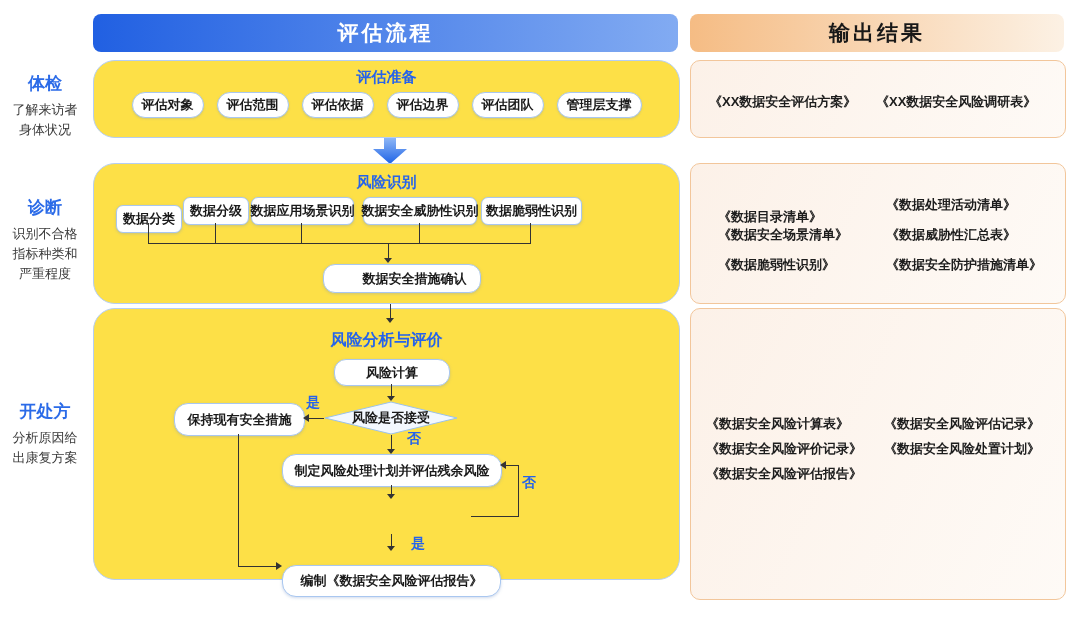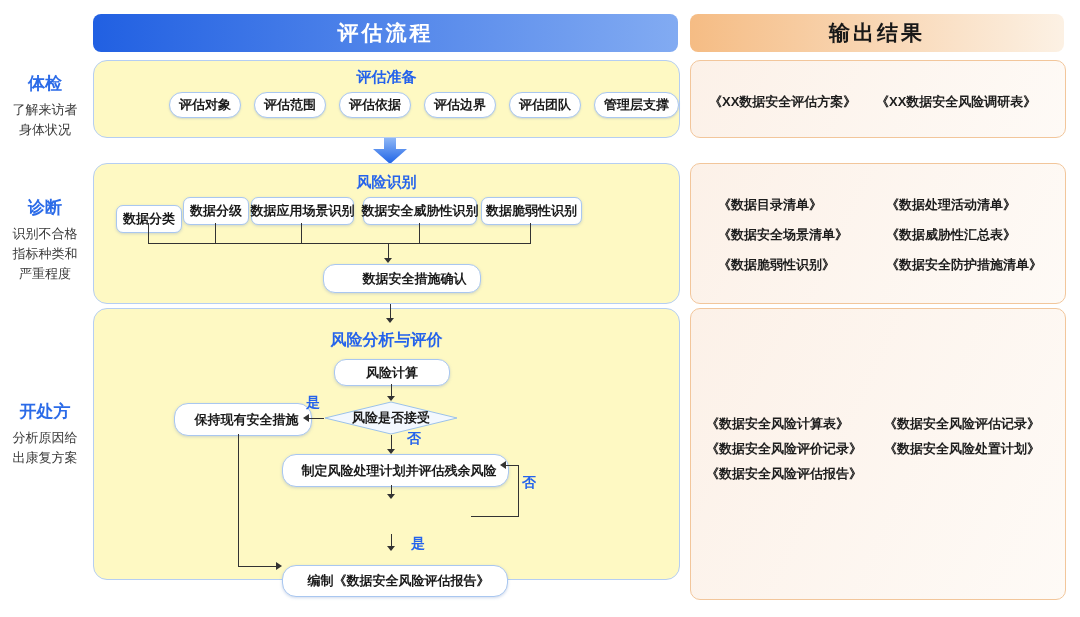--- a/index.html
+++ b/index.html
@@ -7,42 +7,42 @@
             font-family:"Liberation Sans","DejaVu Sans",sans-serif; }
 
   
   .header-bar { position:absolute; top:14px; height:38px; border-radius:8px;
                 display:flex; align-items:center; justify-content:center;
                 font-size:21px; font-weight:bold; letter-spacing:3px; }
   .header-process { left:93px; width:585px; background:linear-gradient(90deg,#2160E2,#82ABF2); color:#fff; }
   .header-output  { left:690px; width:374px; background:linear-gradient(90deg,#F5BC84,#FCF1E4); color:#181818; }
 
   
-  .proc-section { position:absolute; left:93px; width:585px; background:#fef9c3;
-                  border:1px solid #B5CEF3; border-radius:14px; }
+  .proc-section { position:absolute; left:93px; width:585px; background:#fde047;
+                  border:1px solid #B5CEF3; border-radius:22px; }
   .out-section  { position:absolute; left:690px; width:374px;
                   background:linear-gradient(115deg,#FCF1E8,#FEFAF6);
                   border:1px solid #F2C69B; border-radius:10px; }
   .sec1 { top:60px;  height:76px; }
   .sec2 { top:163px; height:139px; }
   .sec3 { top:308px; height:270px; }
   .out1 { top:60px;  height:76px; }
   .out2 { top:163px; height:139px; }
   .out3 { top:308px; height:290px; }
 
   .sec-title { position:absolute; left:0; width:100%; text-align:center;
                font-weight:bold; color:#2563EB; }
 
   
   .wbox { position:absolute; background:#fff; border:1px solid #A9C7F0; border-radius:7px;
           box-shadow:0 1px 3px rgba(120,150,200,.35); font-size:13px; font-weight:bold; color:#1a1a1a;
           display:flex; align-items:center; justify-content:center; white-space:nowrap; }
-  .r12 { border-radius:12px; } .r14 { border-radius:14px;padding-left:7px; }
+  .r12 { border-radius:12px; } .r14 { border-radius:14px; }
   .pill-row { position:absolute; top:31px; left:0; width:100%; display:flex;
-              justify-content:flex-end; gap:13px; }
+              justify-content:center; gap:13px; }
   .pill { height:24px; padding:0 9px; border-radius:13px; background:#fff; border:1px solid #A9C7F0;
           box-shadow:0 1px 2px rgba(120,150,200,.3); font-size:13px; font-weight:bold; color:#1a1a1a;
           display:inline-flex; align-items:center; white-space:nowrap; }
 
   
   .line { position:absolute; background:#333; }
   .v { width:1px; } .h { height:1px; }
   .arr { position:absolute; width:0; height:0; border:solid transparent; }
   .arr-down  { border-width:5px 4px 0 4px; border-top-color:#333; }
   .arr-left  { border-width:4px 6px 4px 0; border-right-color:#333; }
@@ -182,21 +182,21 @@
     <div class="line h" style="left:144px; top:257px; width:38px;"></div>
     <div class="arr arr-right" style="left:182px; top:253px;"></div>
   </div>
 
   <div class="out-section out1">
     <span class="doc" style="left:18px;  top:32px;">《XX数据安全评估方案》</span>
     <span class="doc" style="left:185px; top:32px;">《XX数据安全风险调研表》</span>
   </div>
 
   <div class="out-section out2">
-    <span class="doc" style="left:27px;  top:32px;">《数据目录清单》</span>
+    <span class="doc" style="left:27px;  top:44px;">《数据目录清单》</span>
     <span class="doc" style="left:195px; top:32px;">《数据处理活动清单》</span>
     <span class="doc" style="left:27px;  top:62px;">《数据安全场景清单》</span>
     <span class="doc" style="left:195px; top:62px;text-align:center;">《数据威胁性汇总表》</span>
     <span class="doc" style="left:27px;  top:92px;">《数据脆弱性识别》</span>
     <span class="doc" style="left:195px; top:92px;">《数据安全防护措施清单》</span>
   </div>
 
   <div class="out-section out3">
     <span class="doc" style="left:15px;  top:106px;">《数据安全风险计算表》</span>
     <span class="doc" style="left:193px; top:106px;">《数据安全风险评估记录》</span>

